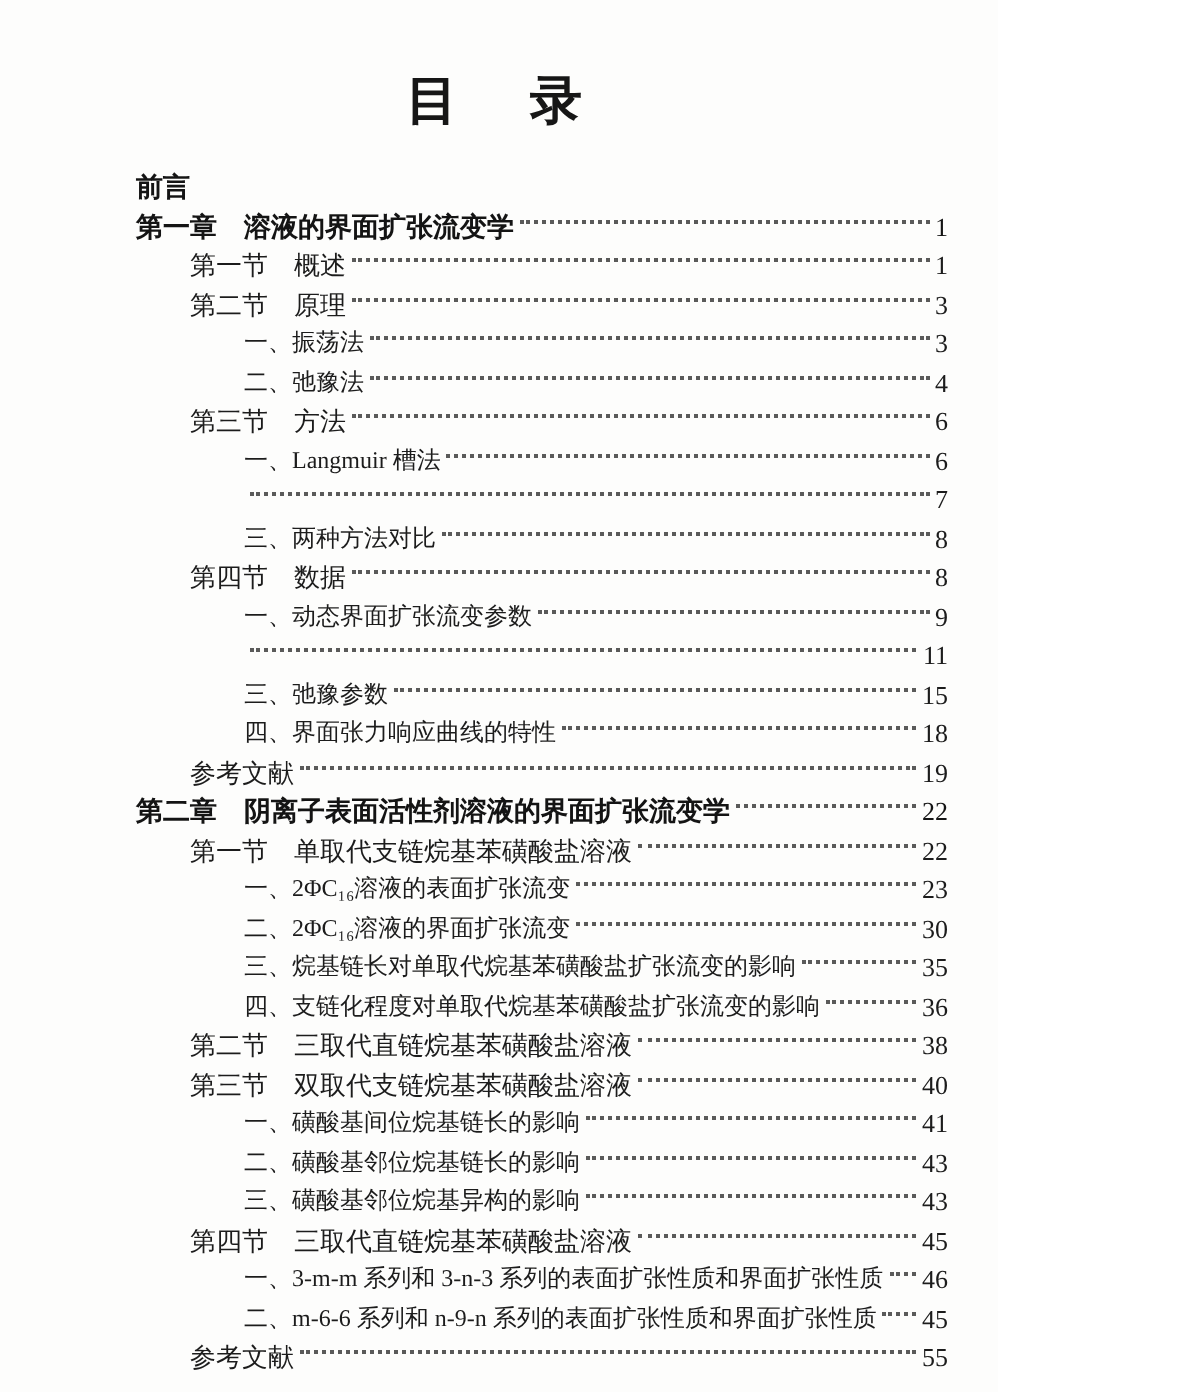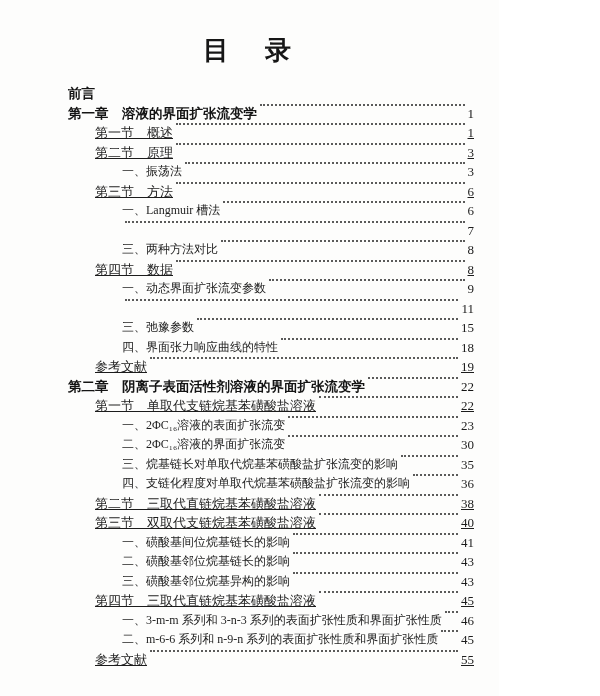--- a/index.html
+++ b/index.html
@@ -25,34 +25,33 @@
     line-height: 34px;
     font-weight: 700;
     letter-spacing: 5px;
     color: #161616;
   }
   .toc-list {
     display: block;
   }
   .entry {
     display: flex;
-    align-items: flex-start;
+    align-items: center;
     line-height: 19.5px;
     font-size: 13px;
     white-space: nowrap;
   }
   .entry.chapter {
     font-family: "Liberation Sans", "DejaVu Sans", sans-serif;
     font-weight: 700;
     font-size: 13.5px;
     color: #141414;
   }
   .entry.section {
     padding-left: 27px;
-    text-decoration: underline;
   }
   .entry.item {
     padding-left: 54px;
     font-size: 12px;
   }
   .entry .label {
     flex: 0 0 auto;
   }
   .entry .leader {
     flex: 1 1 auto;
@@ -91,20 +90,25 @@
       <div class="entry section">
     <span class="label">第二节　原理</span>
     <span class="leader"></span>
     <span class="pagenum">3</span>
   </div>
       <div class="entry item">
     <span class="label">一、振荡法</span>
     <span class="leader"></span>
     <span class="pagenum">3</span>
   </div>
+      <div class="entry item">
+    <span class="label">二、弛豫法</span>
+    <span class="leader"></span>
+    <span class="pagenum">4</span>
+  </div>
       <div class="entry section">
     <span class="label">第三节　方法</span>
     <span class="leader"></span>
     <span class="pagenum">6</span>
   </div>
       <div class="entry item">
     <span class="label">一、Langmuir 槽法</span>
     <span class="leader"></span>
     <span class="pagenum">6</span>
   </div>

